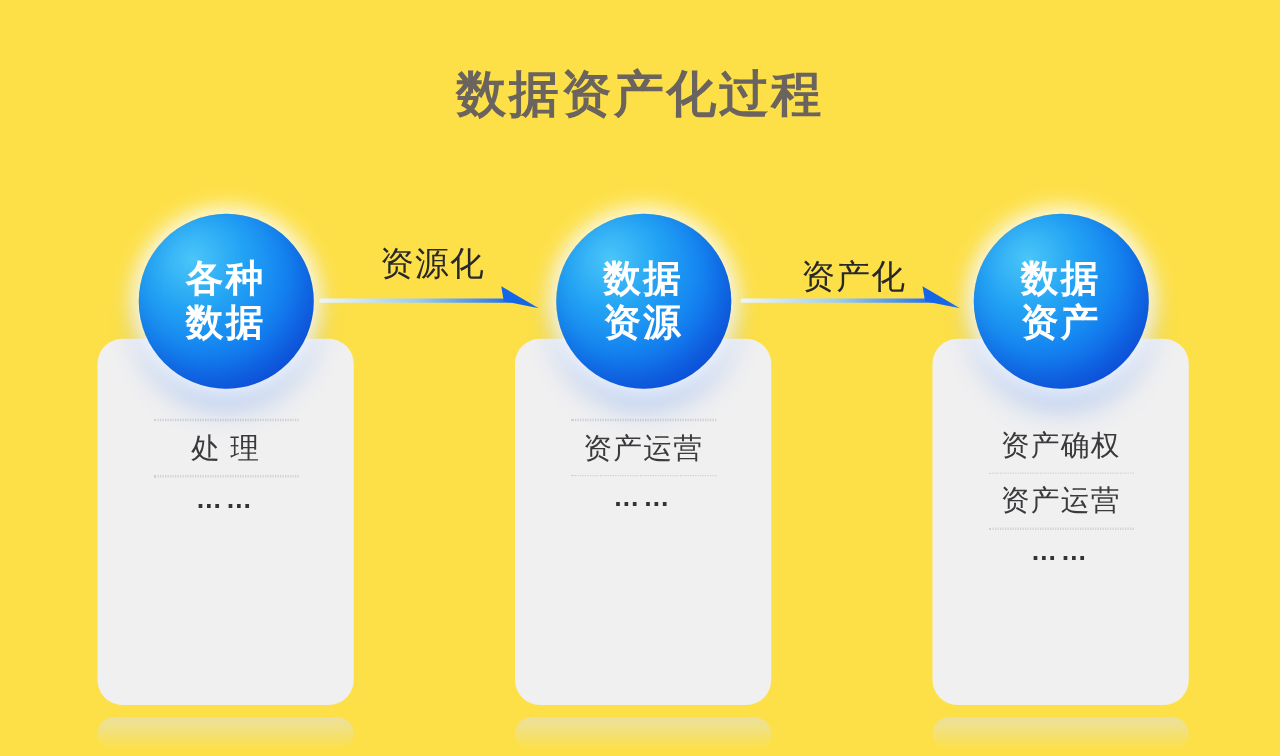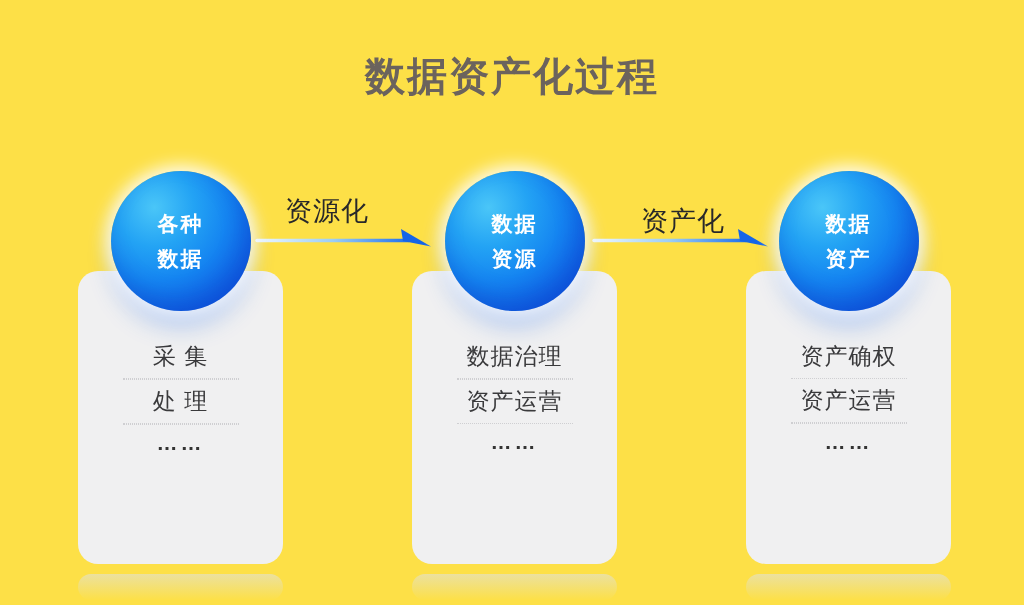--- a/index.html
+++ b/index.html
@@ -10,21 +10,21 @@
   .title{
     position:absolute;top:52px;left:0;width:1024px;margin:0;
     text-align:center;font-size:40px;line-height:48px;font-weight:700;
     letter-spacing:2px;color:var(--title-color,#6b635d);
   }
   .arrows{position:absolute;left:0;top:0;z-index:1;pointer-events:none;}
   .arrow-label{
     position:absolute;z-index:3;transform:translate(-50%,-50%);
     font-size:27px;font-weight:400;color:#28282a;letter-spacing:1px;white-space:nowrap;
   }
-  .al-1{left:327px;top:211px;}
+  .al-1{left:346px;top:211px;}
   .al-2{left:683px;top:211px;margin-top:10px;}
   .col{position:absolute;top:171px;width:205px;z-index:2;}
   .col-0{left:78px;} .col-1{left:412px;} .col-2{left:746px;}
   .card{
     position:absolute;top:100px;left:0;width:205px;height:293px;
     box-sizing:border-box;padding-top:64px;
     background:var(--card-bg,#f0f0f1);border-radius:20px;
   }
   .reflection{
     position:absolute;top:403px;left:0;width:205px;height:26px;border-radius:14px;
@@ -41,21 +41,21 @@
     width:140px;height:140px;border-radius:50%;
     background:radial-gradient(circle at 31% 26%,
       #4ac6f8 0%, #23a3f4 28%, var(--sphere-mid,#1585f1) 52%, #105fe6 78%, #0c4fdd 100%);
     box-shadow:
       0 0 16px 6px rgba(255,255,255,0.85),
       0 16px 28px -6px rgba(21,97,231,0.45),
       inset -6px -12px 22px rgba(8,52,180,0.28);
     display:flex;flex-direction:column;align-items:center;justify-content:center;
   }
   .sphere span{
-    color:#fff;font-size:21px;font-weight:700;line-height:35px;letter-spacing:2px;white-space:nowrap;
+    color:#fff;font-size:30px;font-weight:700;line-height:35px;letter-spacing:2px;white-space:nowrap;
   }
 </style>
 </head>
 <body>
 
 <div class="canvas">
 
   <h1 class="title">数据资产化过程</h1>
 
   <svg class="arrows" width="1024" height="605" viewBox="0 0 1024 605" aria-hidden="true">
@@ -79,38 +79,36 @@
       <path d="M594,240.5 L746,240.5" stroke="url(#g2)" stroke-width="3.5" stroke-linecap="round" fill="none"></path>
       <polygon points="738,229 768,246.5 740,241" fill="#1565e8"></polygon>
     </g>
   </svg>
 
   <div class="arrow-label al-1">资源化</div>
   <div class="arrow-label al-2">资产化</div>
 
   <section class="col col-0">
     <div class="card">
-      <div class="row">采 集</div>
       <div class="divider"></div>
       <div class="divider"></div>
       <div class="row">处 理</div>
       <div class="divider"></div>
       <div class="divider"></div>
       <div class="row more">……</div>
     </div>
     <div class="reflection"></div>
     <div class="sphere">
       <span>各种</span>
       <span>数据</span>
     </div>
   </section>
 
   <section class="col col-1">
     <div class="card">
-      <div class="row">数据治理</div>
       <div class="divider"></div>
       <div class="divider"></div>
       <div class="row">资产运营</div>
       <div class="divider"></div>
       <div class="row more">……</div>
     </div>
     <div class="reflection"></div>
     <div class="sphere">
       <span>数据</span>
       <span>资源</span>

